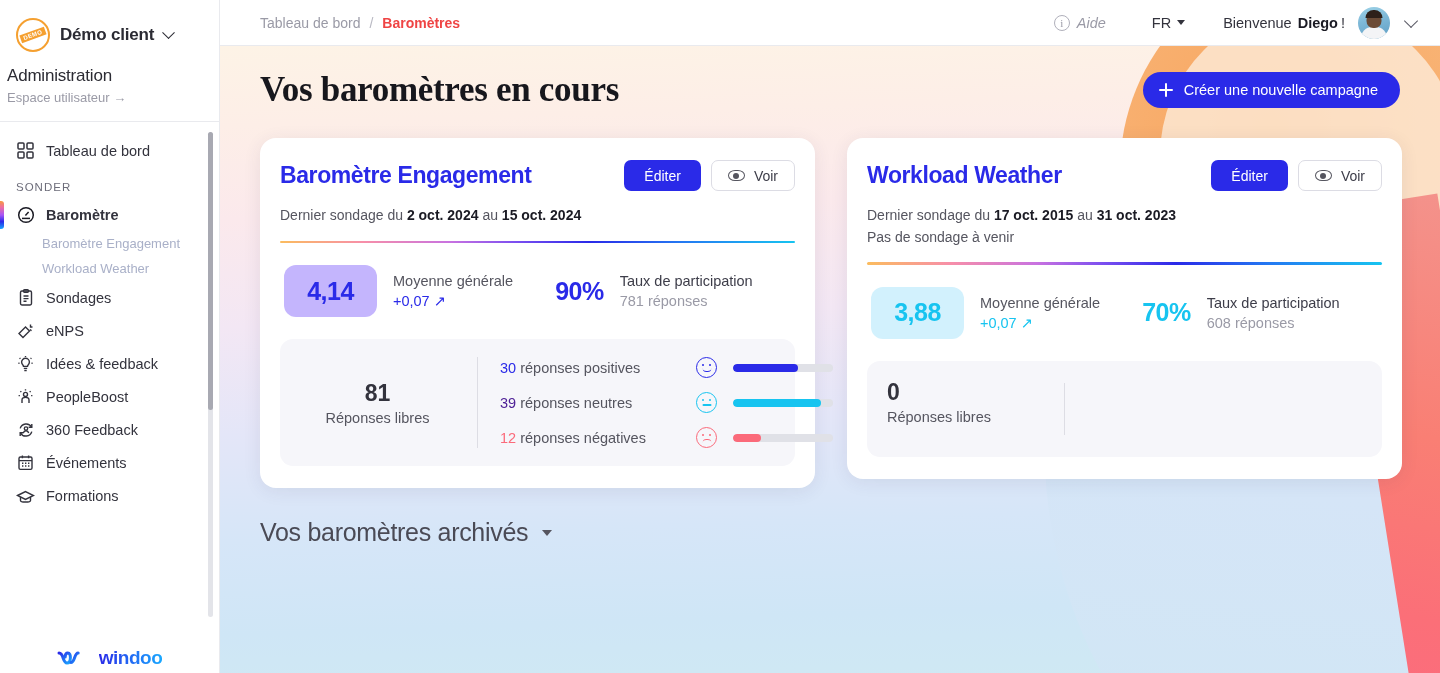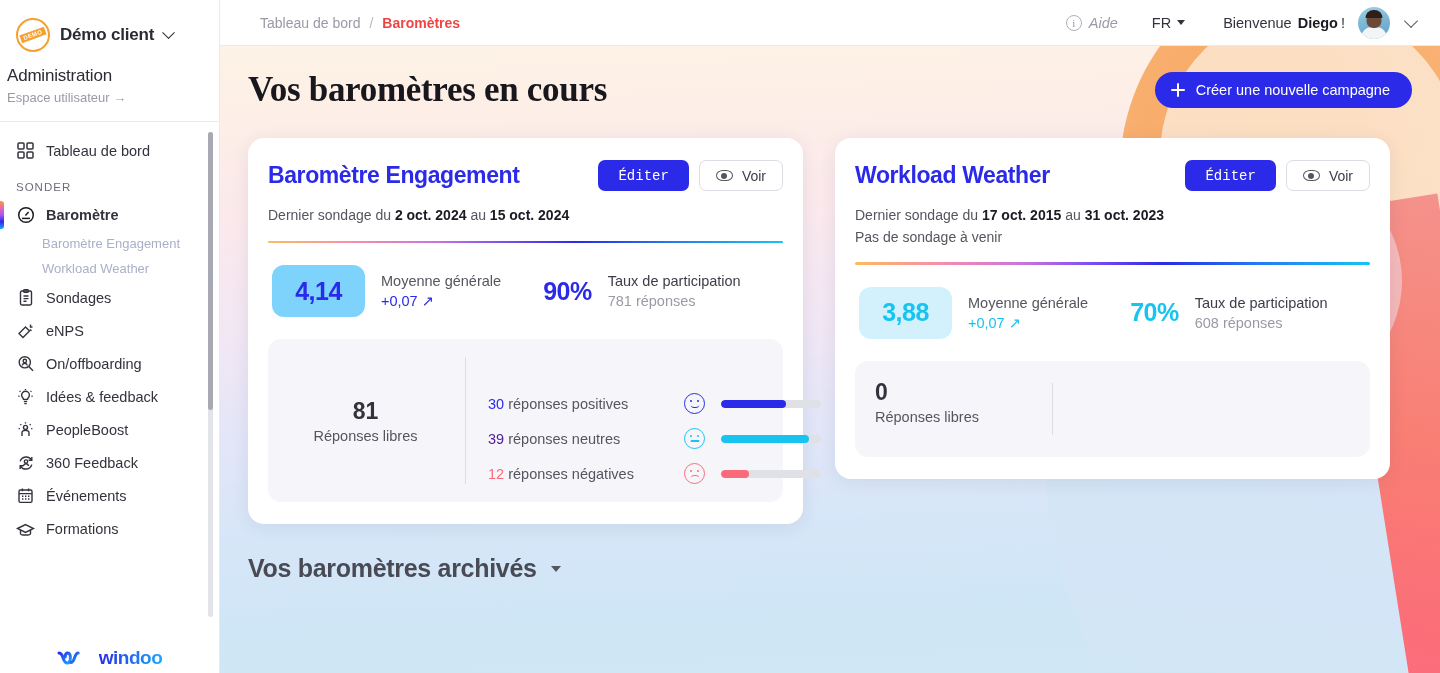--- a/index.html
+++ b/index.html
@@ -109,21 +109,21 @@
   .crumb-sep { font-size: 14px; color: #b8b8c2; margin: 0 9px; }
   .crumb-cur { font-size: 14px; color: #ef4444; font-weight: bold; }
   .topright { margin-left: auto; display: flex; align-items: center; padding-right: 24px; gap: 0; }
   .help { display: flex; align-items: center; gap: 7px; cursor: pointer; margin-right: 34px; }
   .help-txt { font-size: 14.5px; color: #9a9aa6; font-style: italic; }
   .circ-i {
     width: 16px; height: 16px; border-radius: 50%; border: 1.3px solid #b0b0bb;
     color: #9a9aa6; font-size: 11px; display: flex; align-items: center;
     justify-content: center; font-family: "Liberation Serif", serif;
   }
-  .lang { display: flex; align-items: center; gap: 6px; cursor: pointer; margin-right: 38px; }
+  .lang { display: flex; align-items: center; gap: 6px; cursor: pointer; margin-right: 38px; margin-left: 12px; }
   .lang-txt { font-size: 14.5px; color: #33333d; }
   .caret-dn {
     width: 0; height: 0; border-left: 4.5px solid transparent;
     border-right: 4.5px solid transparent; border-top: 5.5px solid #33333d;
   }
   .welcome { font-size: 14.5px; color: #33333d; }
   .uname { font-size: 14.5px; color: #1b1b24; font-weight: bold; margin-left: 6px; }
   .excl { font-size: 14.5px; color: #33333d; margin-left: 3px; }
   .avatar {
     width: 32px; height: 32px; border-radius: 50%; margin-left: 13px;
@@ -186,21 +186,21 @@
     width: 330px; height: 560px;
     background: linear-gradient(195deg,#e2e4f7 0%, #d5e5f7 45%, #cfe7f4 100%);
     border-radius: 60% 0 0 72%;
     transform: rotate(-9deg);
   }
   .blob-pink-sm {
     position: absolute; right: 38px; top: 120px;
     width: 230px; height: 230px; border-radius: 50%;
     background: #f3e0ea; opacity: .55;
   }
-  .content { position: relative; z-index: 4; padding: 0 28px; }
+  .content { position: relative; z-index: 4; padding: 0 40px; }
 
   .page-head {
     display: flex; align-items: center; justify-content: space-between;
     padding-top: 24px; padding-bottom: 0;
   }
   .page-title {
     font-family: "Liberation Serif", serif;
     font-size: 35px; color: #17171d; letter-spacing: -.3px;
   }
   .btn-create {
@@ -227,21 +227,21 @@
   }
   .card-head { display: flex; align-items: center; gap: 10px; }
   .card-title {
     font-size: 23px; font-weight: bold; color: #2a2ae8;
     letter-spacing: -.4px; margin-right: auto;
   }
   .card.cyan .card-title { color: #2a2ae8; }
   .btn-edit {
     background: #2a2ae8; color: #fff; border: none; border-radius: 7px;
     height: 31px; padding: 0 20px; font-size: 14px; cursor: pointer;
-    font-family: Liberation Mono, monospace;
+    font-family: Liberation Sans, sans-serif;
   }
   .btn-view {
     background: #fff; color: #3d3d49; border: 1px solid #dcdce4; border-radius: 7px;
     height: 31px; padding: 0 16px; font-size: 14px; cursor: pointer;
     display: flex; align-items: center; gap: 9px;
     font-family: "Liberation Sans", sans-serif;
   }
   .eye {
     width: 17px; height: 11px; border: 1.5px solid #55555f;
     border-radius: 50% 50% 50% 50% / 60% 60% 60% 60%;
@@ -257,21 +257,21 @@
     background: linear-gradient(90deg,#fbbc5e 0%, #f78fa8 16%, #c872e0 33%, #7a4ef0 46%, #2a2ae8 60%, #2479f2 78%, #17c4f0 100%);
   }
 
   .stats { display: flex; align-items: center; margin-top: 22px; padding-left: 4px; }
   .score-chip {
     width: 93px; height: 52px; border-radius: 12px;
     display: flex; align-items: center; justify-content: center;
     font-size: 25px; font-weight: bold; letter-spacing: -.5px;
     flex: 0 0 auto;
   }
-  .chip-violet { background: #7dd3fc; color: #2a2ae8; }
+  .chip-violet { background: #c4b5fd; color: #2a2ae8; }
   .chip-cyan { background: #d2f1fd; color: #17c4f0; }
   .stat-lbl { margin-left: 16px; }
   .stat-lbl .t1 { font-size: 14.5px; color: #55555f; }
   .stat-lbl .t2 { font-size: 14.5px; margin-top: 4px; }
   .delta-violet { color: #2a2ae8; }
   .delta-cyan { color: #17c4f0; }
   .pct {
     font-size: 25px; font-weight: bold; letter-spacing: -.5px; margin-left: 42px;
   }
   .pct-violet { color: #2a2ae8; }
@@ -286,21 +286,21 @@
   }
   .free-left {
     width: 155px; flex: 0 0 auto; display: flex; flex-direction: column;
     justify-content: center; align-items: center; text-align: center;
   }
   .free-left.top { justify-content: flex-start; align-items: flex-start; text-align: left; }
   .free-num { font-size: 23px; font-weight: bold; color: #33333d; }
   .free-lbl { font-size: 14.5px; color: #55555f; margin-top: 3px; }
   .free-sep { width: 1px; background: #dddde4; margin: 0 22px; flex: 0 0 auto; }
   .free-sep.short { height: 52px; align-self: center; }
-  .sent-rows { flex: 1; display: flex; flex-direction: column; justify-content: center; gap: 14px; margin-top: 36px; }
+  .sent-rows { flex: 1; display: flex; flex-direction: column; justify-content: center; gap: 14px; }
   .sent-row { display: flex; align-items: center; }
   .sent-txt { font-size: 14.5px; color: #55555f; width: 196px; }
   .sent-txt .n { font-weight: normal; }
   .n-pos { color: #2a2ae8; }
   .n-neu { color: #4c1d95; }
   .n-neg { color: #fb6a7a; }
   .face {
     width: 21px; height: 21px; border-radius: 50%; flex: 0 0 auto;
     position: relative; margin-right: 16px;
   }
@@ -328,21 +328,21 @@
     width: 100px; height: 8px; border-radius: 5px; background: #e0e1e7; overflow: hidden;
   }
   .bar-fill { height: 8px; border-radius: 5px; }
   .fill-pos { background: #2a2ae8; }
   .fill-neu { background: #17c4f0; }
   .fill-neg { background: #fb6a7a; }
 
   .archived {
     display: flex; align-items: center; gap: 14px; margin-top: 30px;
   }
-  .arch-title { font-size: 25px; font-weight: bold; color: #4a4a55; letter-spacing: -.3px; }
+  .arch-title { font-size: 25px; font-weight: normal; color: #4a4a55; letter-spacing: -.3px; }
   .arch-caret {
     width: 0; height: 0; border-left: 5.5px solid transparent;
     border-right: 5.5px solid transparent; border-top: 6.5px solid #55555f;
     cursor: pointer;
   }
 </style>
 </head>
 <body>
 
 <div id="sidebar">
@@ -407,31 +407,20 @@
     <div class="nav-item">
       <span class="nav-icon">
         <svg width="18" height="17" viewBox="0 0 18 17" fill="none" stroke="#33333d" stroke-width="1.4">
           <path d="M2 11.5 8.5 5l4 4-6.5 6.5z"></path>
             <path d="M13.5 2.5v3M15.5 5h-2.6M14.6 8.6l-1.8-1"></path>
         </svg>
       </span>
       <span>eNPS</span>
     </div>
 
-    <div class="nav-item">
-      <span class="nav-icon">
-        <svg width="18" height="18" viewBox="0 0 18 18" fill="none" stroke="#33333d" stroke-width="1.4">
-          <circle cx="7.8" cy="7.3" r="5.6"></circle>
-            <path d="M11.8 11.4 16 15.8"></path>
-          <circle cx="7.8" cy="5.9" r="1.7"></circle>
-            <path d="M5.2 10.4c.4-1.4 1.4-2.1 2.6-2.1s2.2.7 2.6 2.1"></path>
-        </svg>
-      </span>
-      <span>On/offboarding</span>
-    </div>
 
     <div class="nav-item">
       <span class="nav-icon">
         <svg width="17" height="18" viewBox="0 0 17 18" fill="none" stroke="#33333d" stroke-width="1.4">
           <path d="M8.5 3.3c-2.2 0-3.9 1.7-3.9 3.8 0 1.5.8 2.3 1.4 3 .3.4.5.8.5 1.3h4c0-.5.2-.9.5-1.3.6-.7 1.4-1.5 1.4-3 0-2.1-1.7-3.8-3.9-3.8z"></path>
           <path d="M6.8 13.4h3.4M7.3 15.5h2.4"></path>
           <path d="M8.5 1v1.1M2.6 3 3.4 3.8M14.4 3l-.8.8M1.4 8.2h1.1M14.5 8.2h1.1"></path>
         </svg>
       </span>
       <span>Idées &amp; feedback</span>

